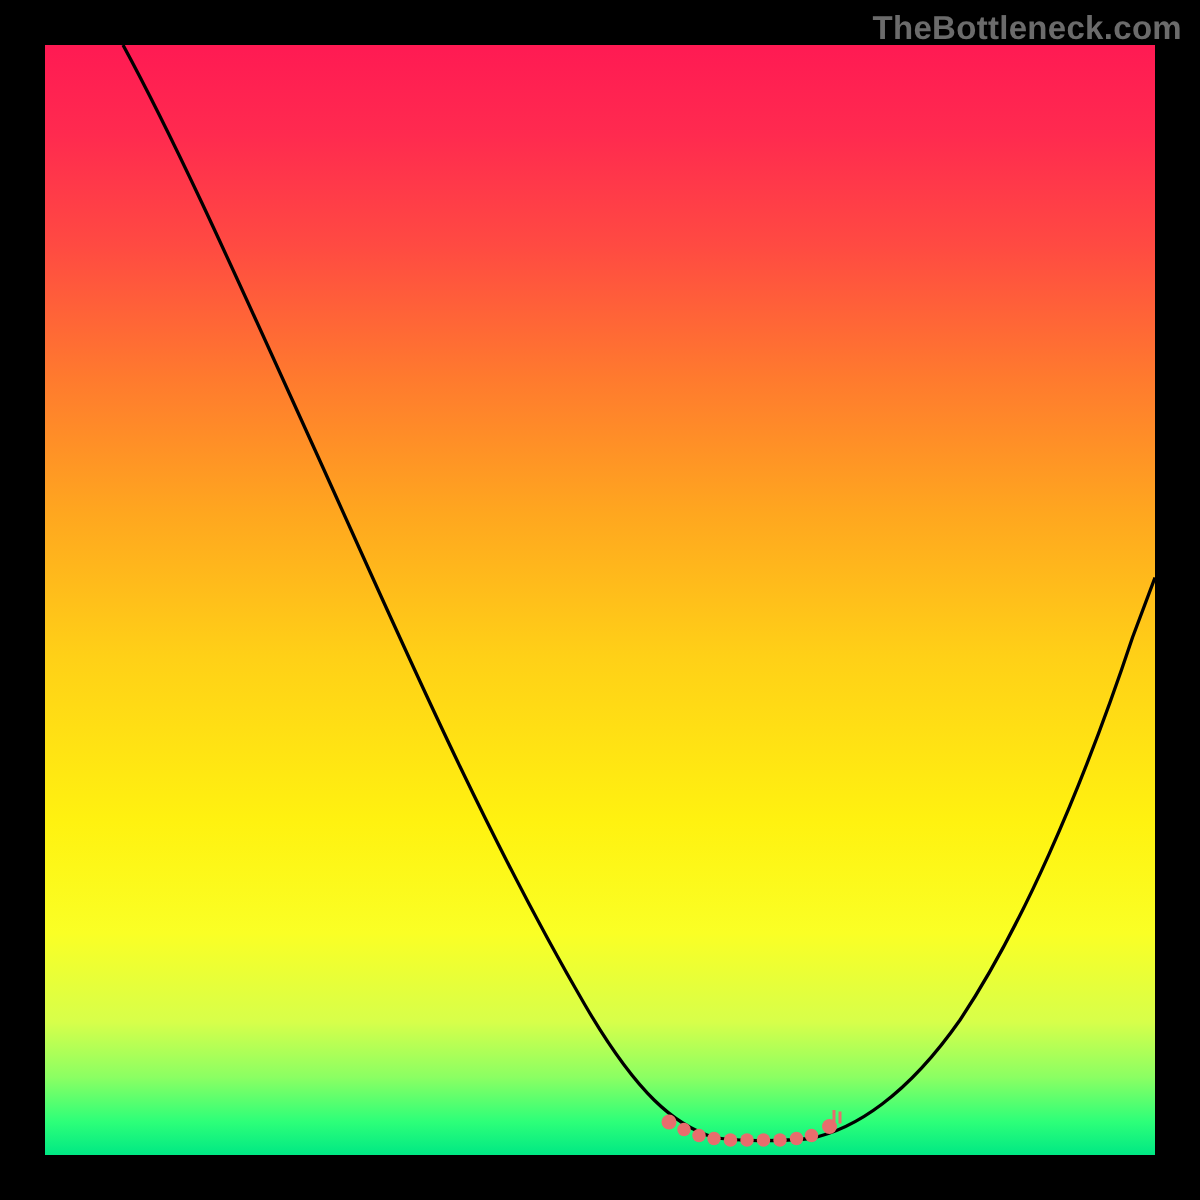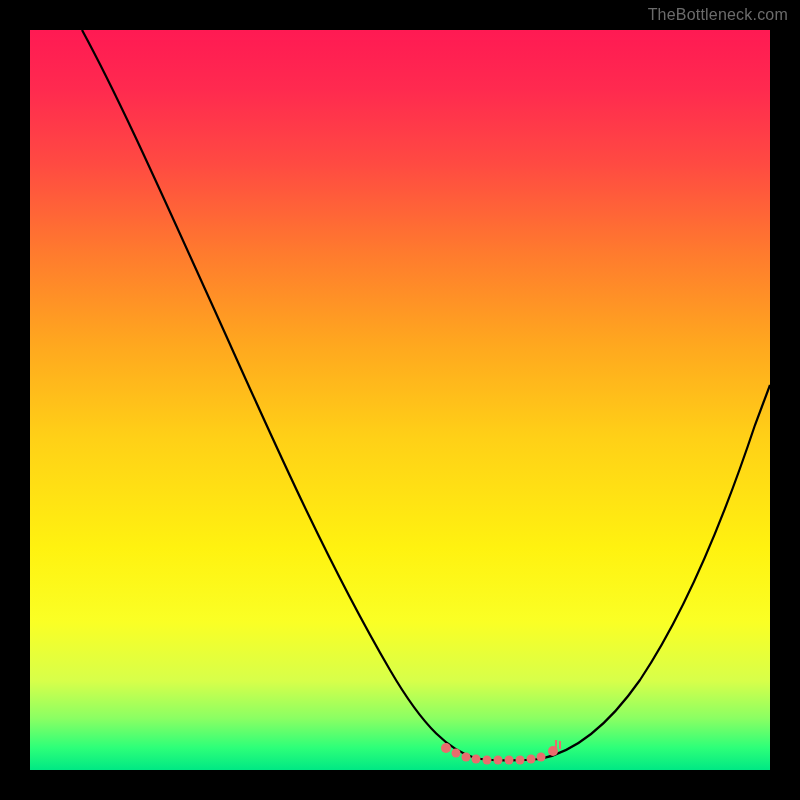--- a/index.html
+++ b/index.html
@@ -38,22 +38,22 @@
       #8bff63 93%,
       #2dff79 97%,
       #00e884 100%
     );
   }
   .watermark {
     position: absolute;
     top: 6px;
     right: 12px;
     color: #6b6b6b;
-    font-size: 16px;
-    font-weight: 400;
+    font-size: 22px;
+    font-weight: 700;
     letter-spacing: 0.2px;
     z-index: 5;
   }
   svg.curve {
     position: absolute;
     top: 0;
     left: 0;
     width: 740px;
     height: 740px;
     z-index: 3;

